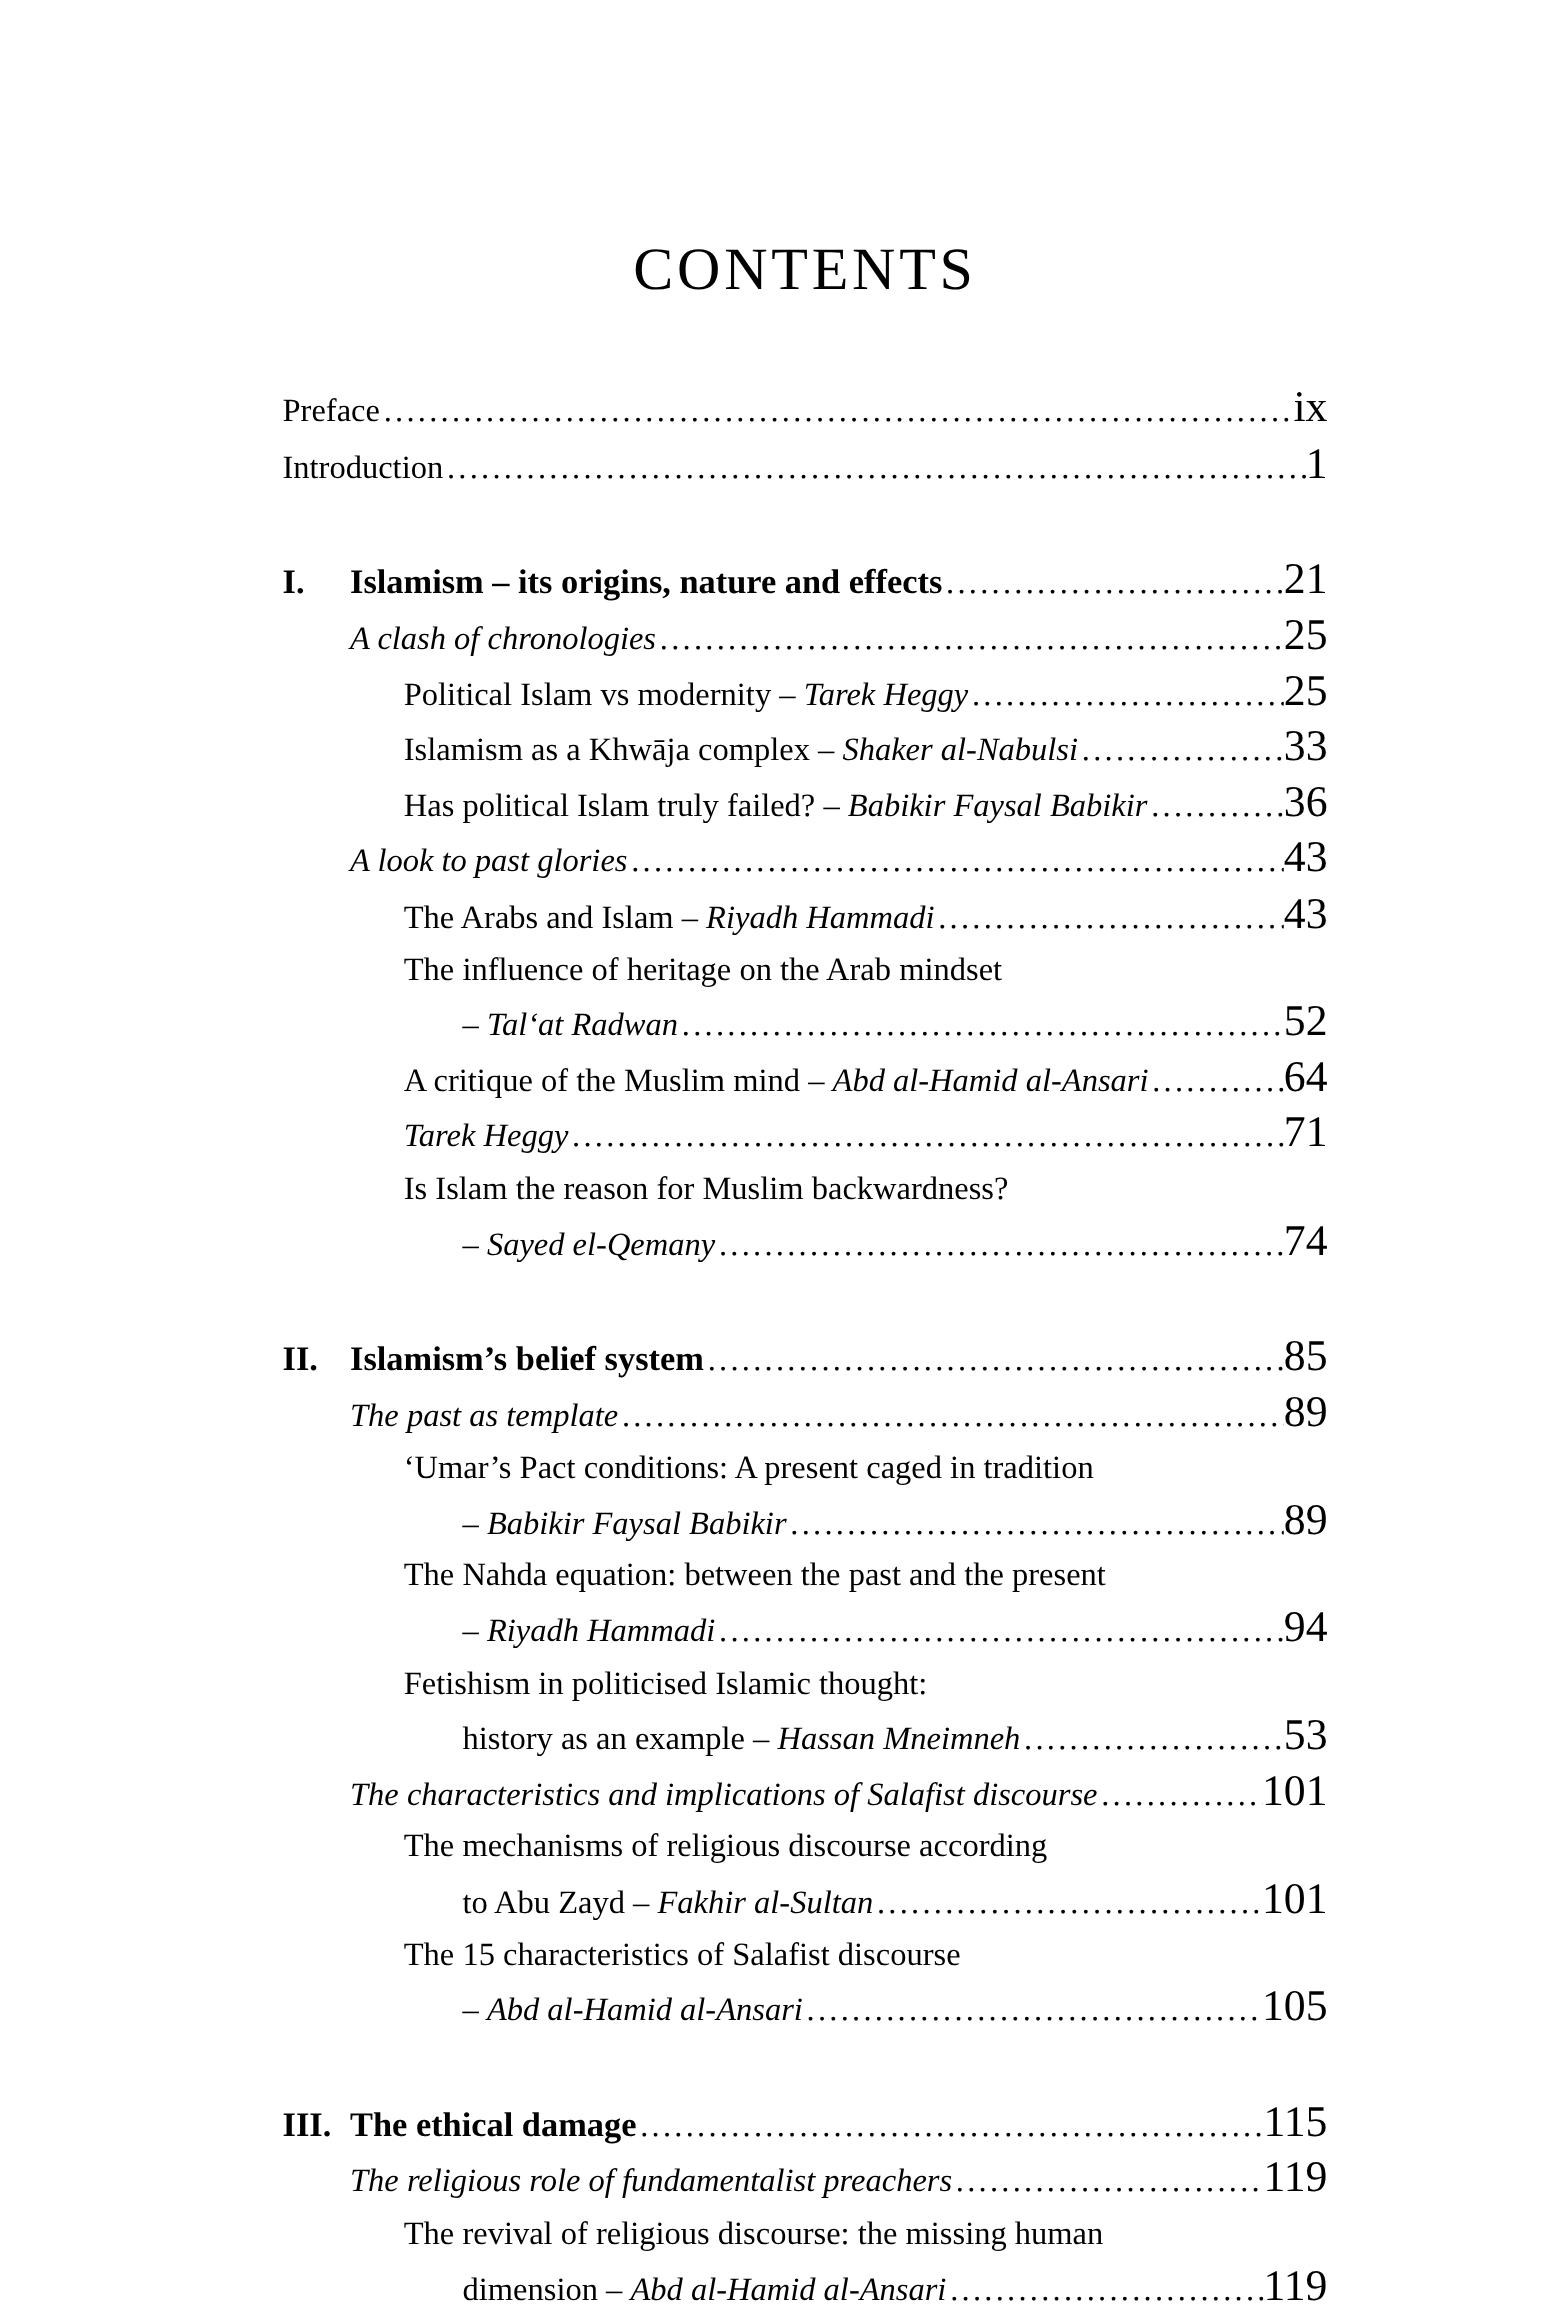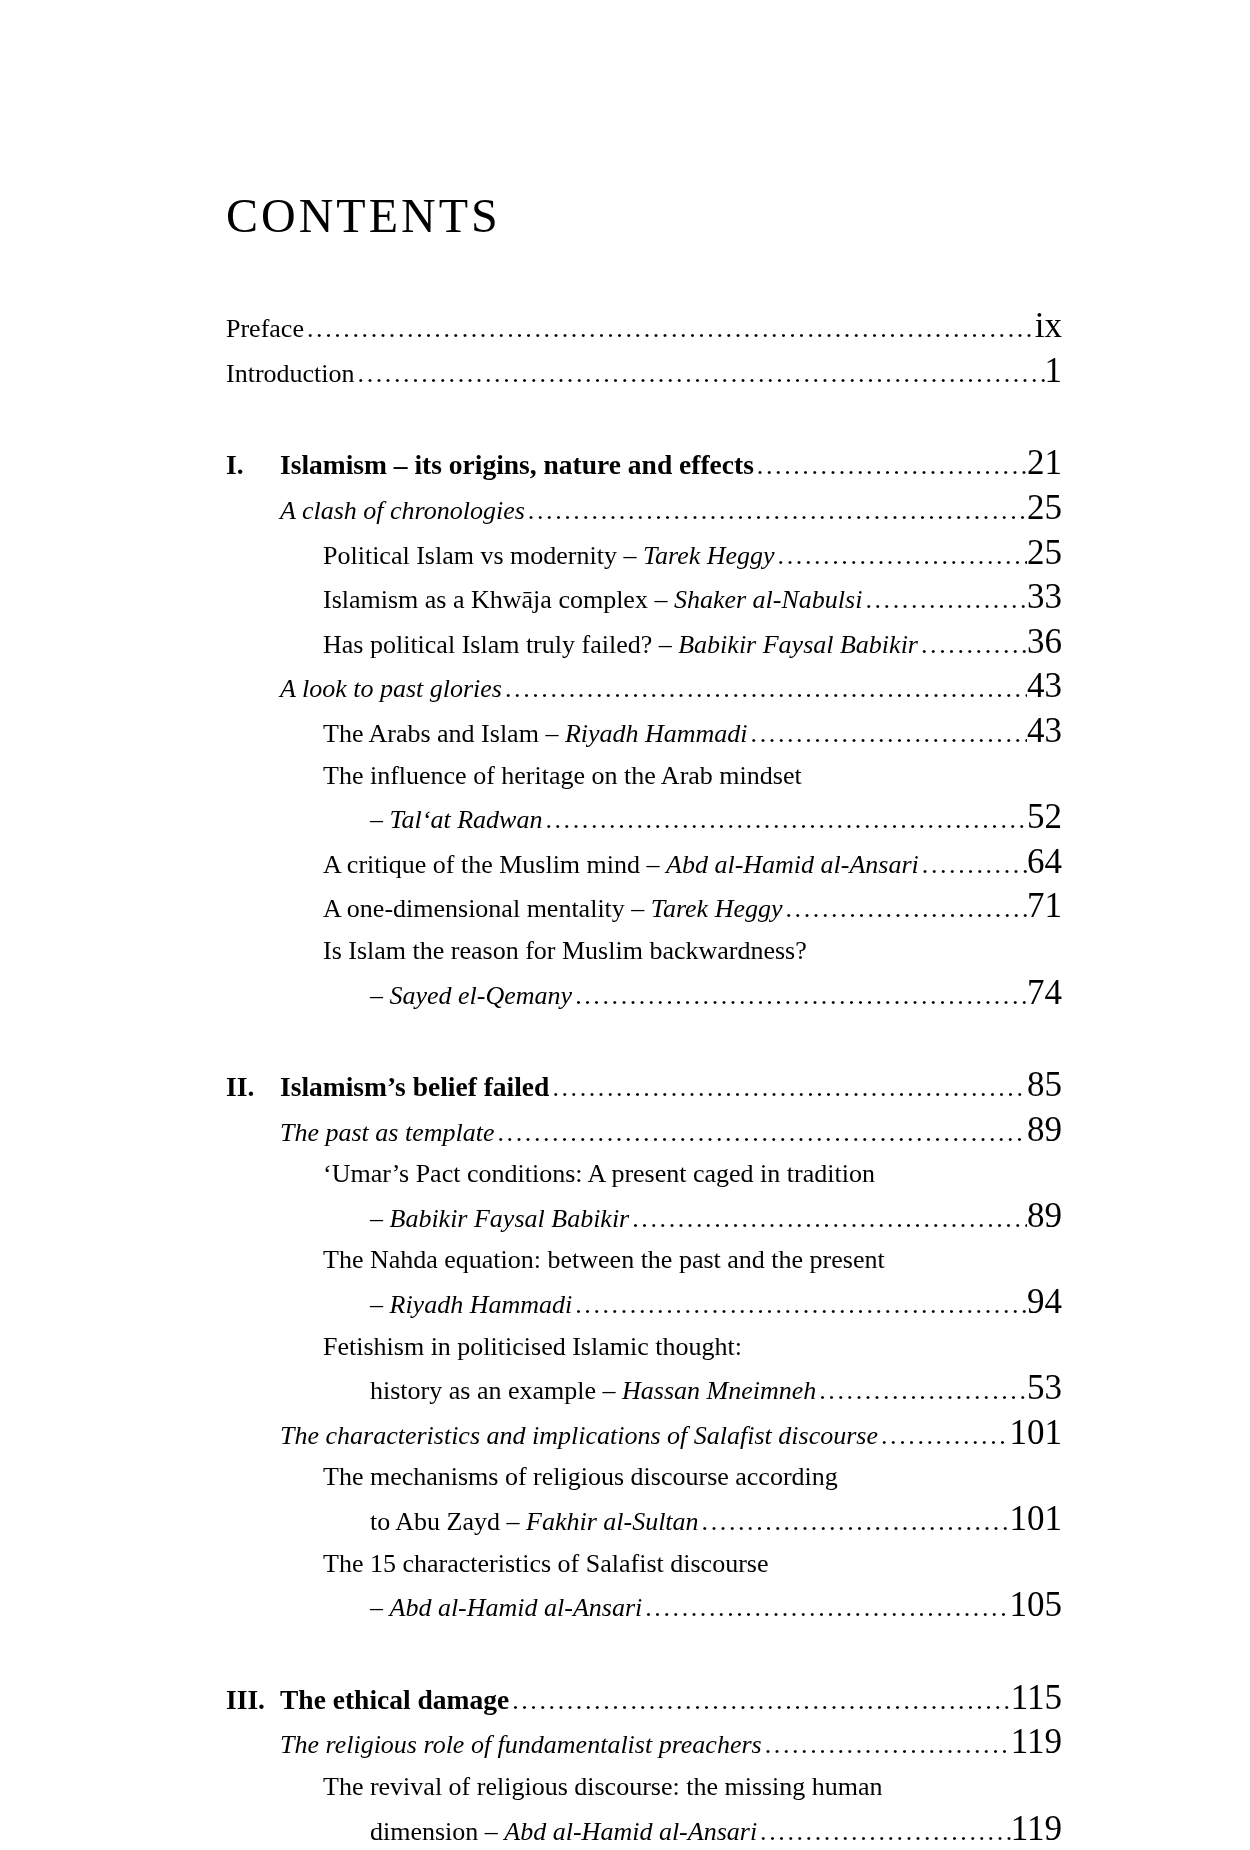--- a/index.html
+++ b/index.html
@@ -20,20 +20,21 @@
     left: 226px;
     top: 188px;
     width: 836px;
   }
   h1.page-title {
     margin: 0;
     font-size: 48px;
     font-weight: normal;
     letter-spacing: 3px;
     line-height: 1.15;
+    text-align: center;
   }
   .toc-list {
     margin-top: 62px;
   }
   .row {
     display: flex;
     align-items: baseline;
     font-size: 26px;
     line-height: 41.6px;
   }
@@ -161,40 +162,39 @@
   </div>
         <div class="row i2">
 
     <span class="txt">A critique of the Muslim mind – </span>
     <span class="txt em">Abd al-Hamid al-Ansari</span>
     <span class="dots"></span>
     <span class="pg">64</span>
   </div>
         <div class="row i2">
 
-    <span class="txt">A one-dimensional mentality – </span>
     <span class="txt em">Tarek Heggy</span>
     <span class="dots"></span>
     <span class="pg">71</span>
   </div>
         <div class="row i2">
 
     <span class="txt">Is Islam the reason for Muslim backwardness?</span>
 
   </div>
         <div class="row i3">
 
     <span class="txt">– </span>
     <span class="txt em">Sayed el-Qemany</span>
     <span class="dots"></span>
     <span class="pg">74</span>
   </div>
         <div class="row i0 gap bold">
     <span class="num">II.</span>
-    <span class="txt">Islamism’s belief failed</span>
+    <span class="txt">Islamism’s belief system</span>
 
     <span class="dots"></span>
     <span class="pg">85</span>
   </div>
         <div class="row i1">
 
     <span class="txt em">The past as template</span>
     <span class="dots"></span>
     <span class="pg">89</span>
   </div>

